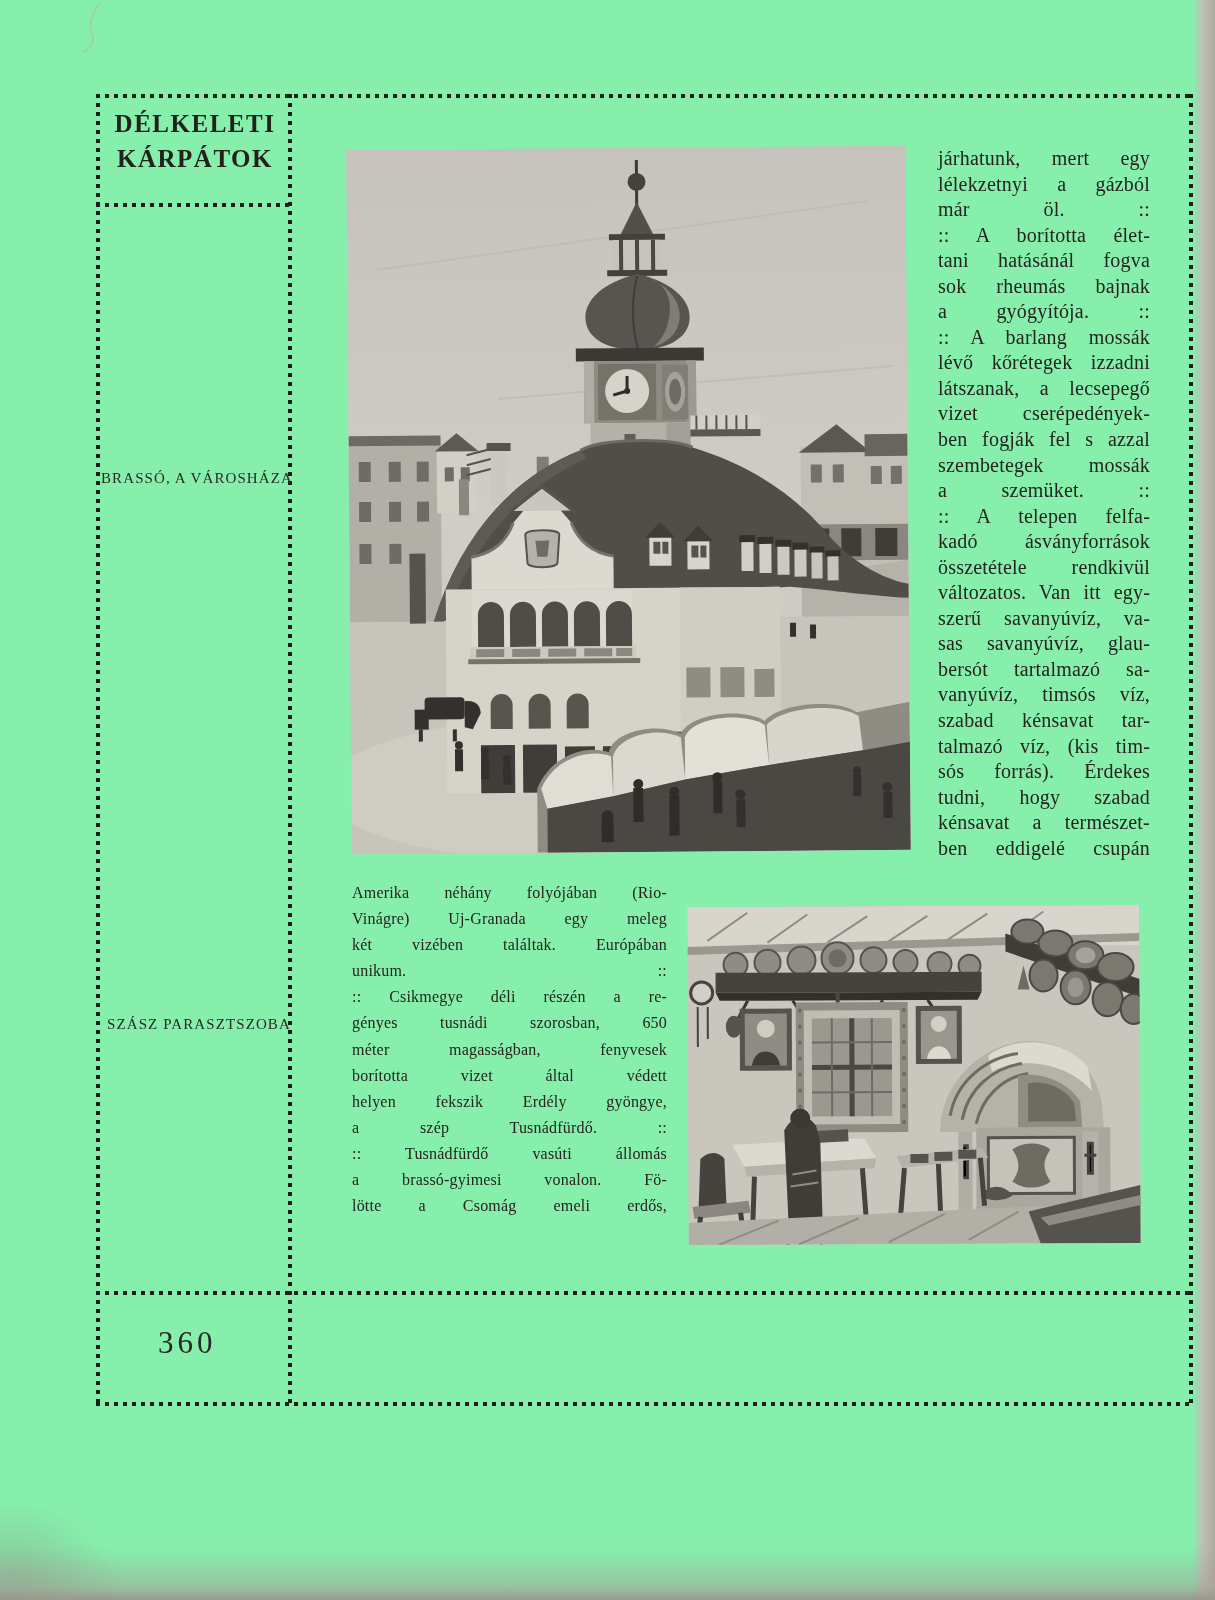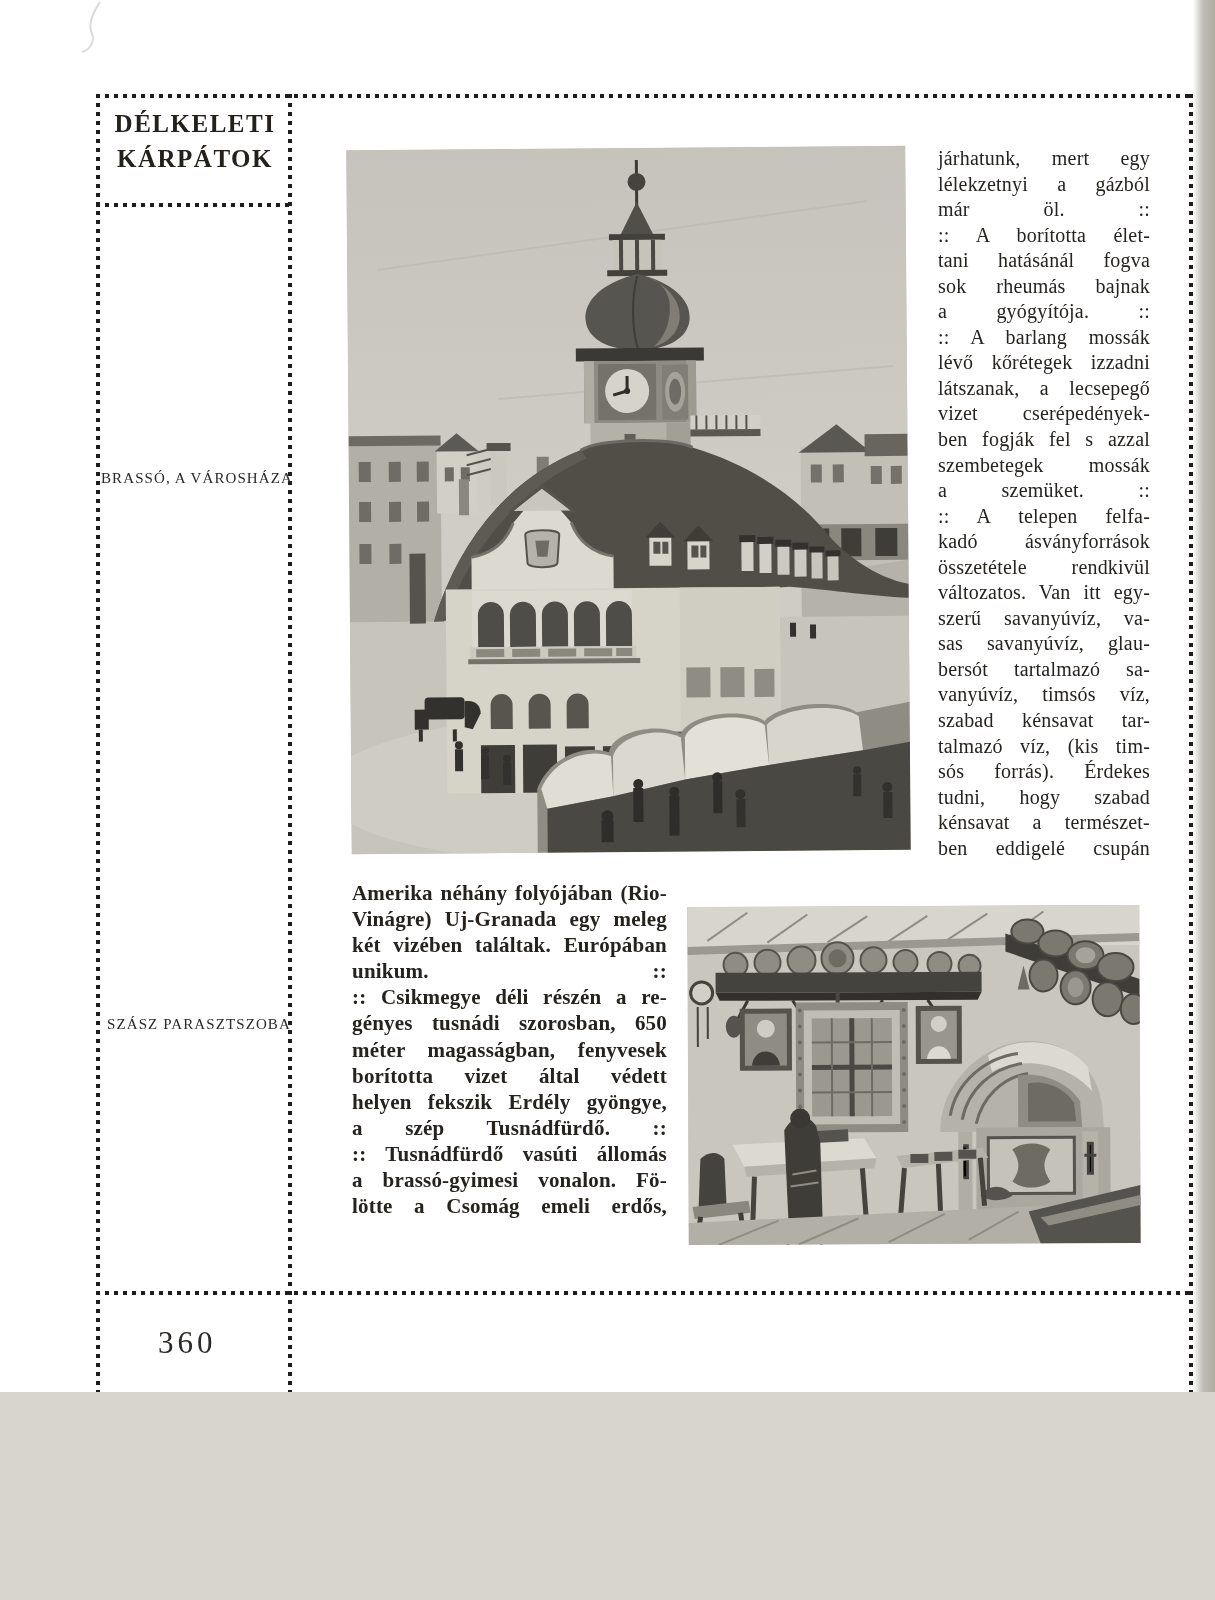--- a/index.html
+++ b/index.html
@@ -1,33 +1,33 @@
 <!DOCTYPE html>
 <html lang="hu"><head>
 <meta charset="utf-8">
 <style>
   html,body{margin:0;padding:0;background:#d8d5cd;}
-  #page{position:relative;width:1215px;height:1392px;overflow:hidden;
-        background:#ffffff;font-family:"Liberation Serif","DejaVu Serif",serif;color:#26231f;}
+  #page{position:relative;width:1215px;height:1600px;overflow:hidden;
+        background:#86efac;font-family:"Liberation Serif","DejaVu Serif",serif;color:#26231f;}
   
   .dot-h{position:absolute;height:4px;
     background-image:repeating-linear-gradient(90deg,#1e1d1b 0 4px,transparent 4px 9px);}
   .dot-v{position:absolute;width:4px;
     background-image:repeating-linear-gradient(180deg,#1e1d1b 0 4px,transparent 4px 9px);}
   
   .title-block{position:absolute;left:99px;top:106px;width:192px;text-align:center;}
   .title-line{font-size:25px;font-weight:700;letter-spacing:1.5px;line-height:35px;color:#24211d;}
   
   .margin-label{position:absolute;font-size:15px;letter-spacing:1.1px;color:#2b2825;white-space:nowrap;}
   
   .col{position:absolute;}
   .tline{text-align:justify;text-align-last:justify;white-space:normal;letter-spacing:0.2px;}
   #right-col{left:938px;top:146px;width:212px;font-size:20px;}
   #right-col .tline{line-height:25.55px;height:25.55px;}
-  #left-col{left:352px;top:880px;width:315px;font-size:21px;font-weight:bold;}
+  #left-col{left:352px;top:880px;width:315px;font-size:16px;}
   #left-col .tline{line-height:26.1px;height:26.1px;}
   
   #page-number{position:absolute;left:158px;top:1325px;font-size:31px;letter-spacing:4px;color:#2b2825;}
   
   .photo{position:absolute;overflow:hidden;background:#c8c5bd;}
   #photo-brasso{left:349px;top:148px;width:559px;height:704px;transform:rotate(-0.45deg);}
   #photo-szoba{left:688px;top:906px;width:452px;height:338px;transform:rotate(-0.25deg);}
   .photo svg{display:block;width:100%;height:100%;}
   
   .edge-right{position:absolute;left:1193px;top:0;width:22px;height:1600px;

